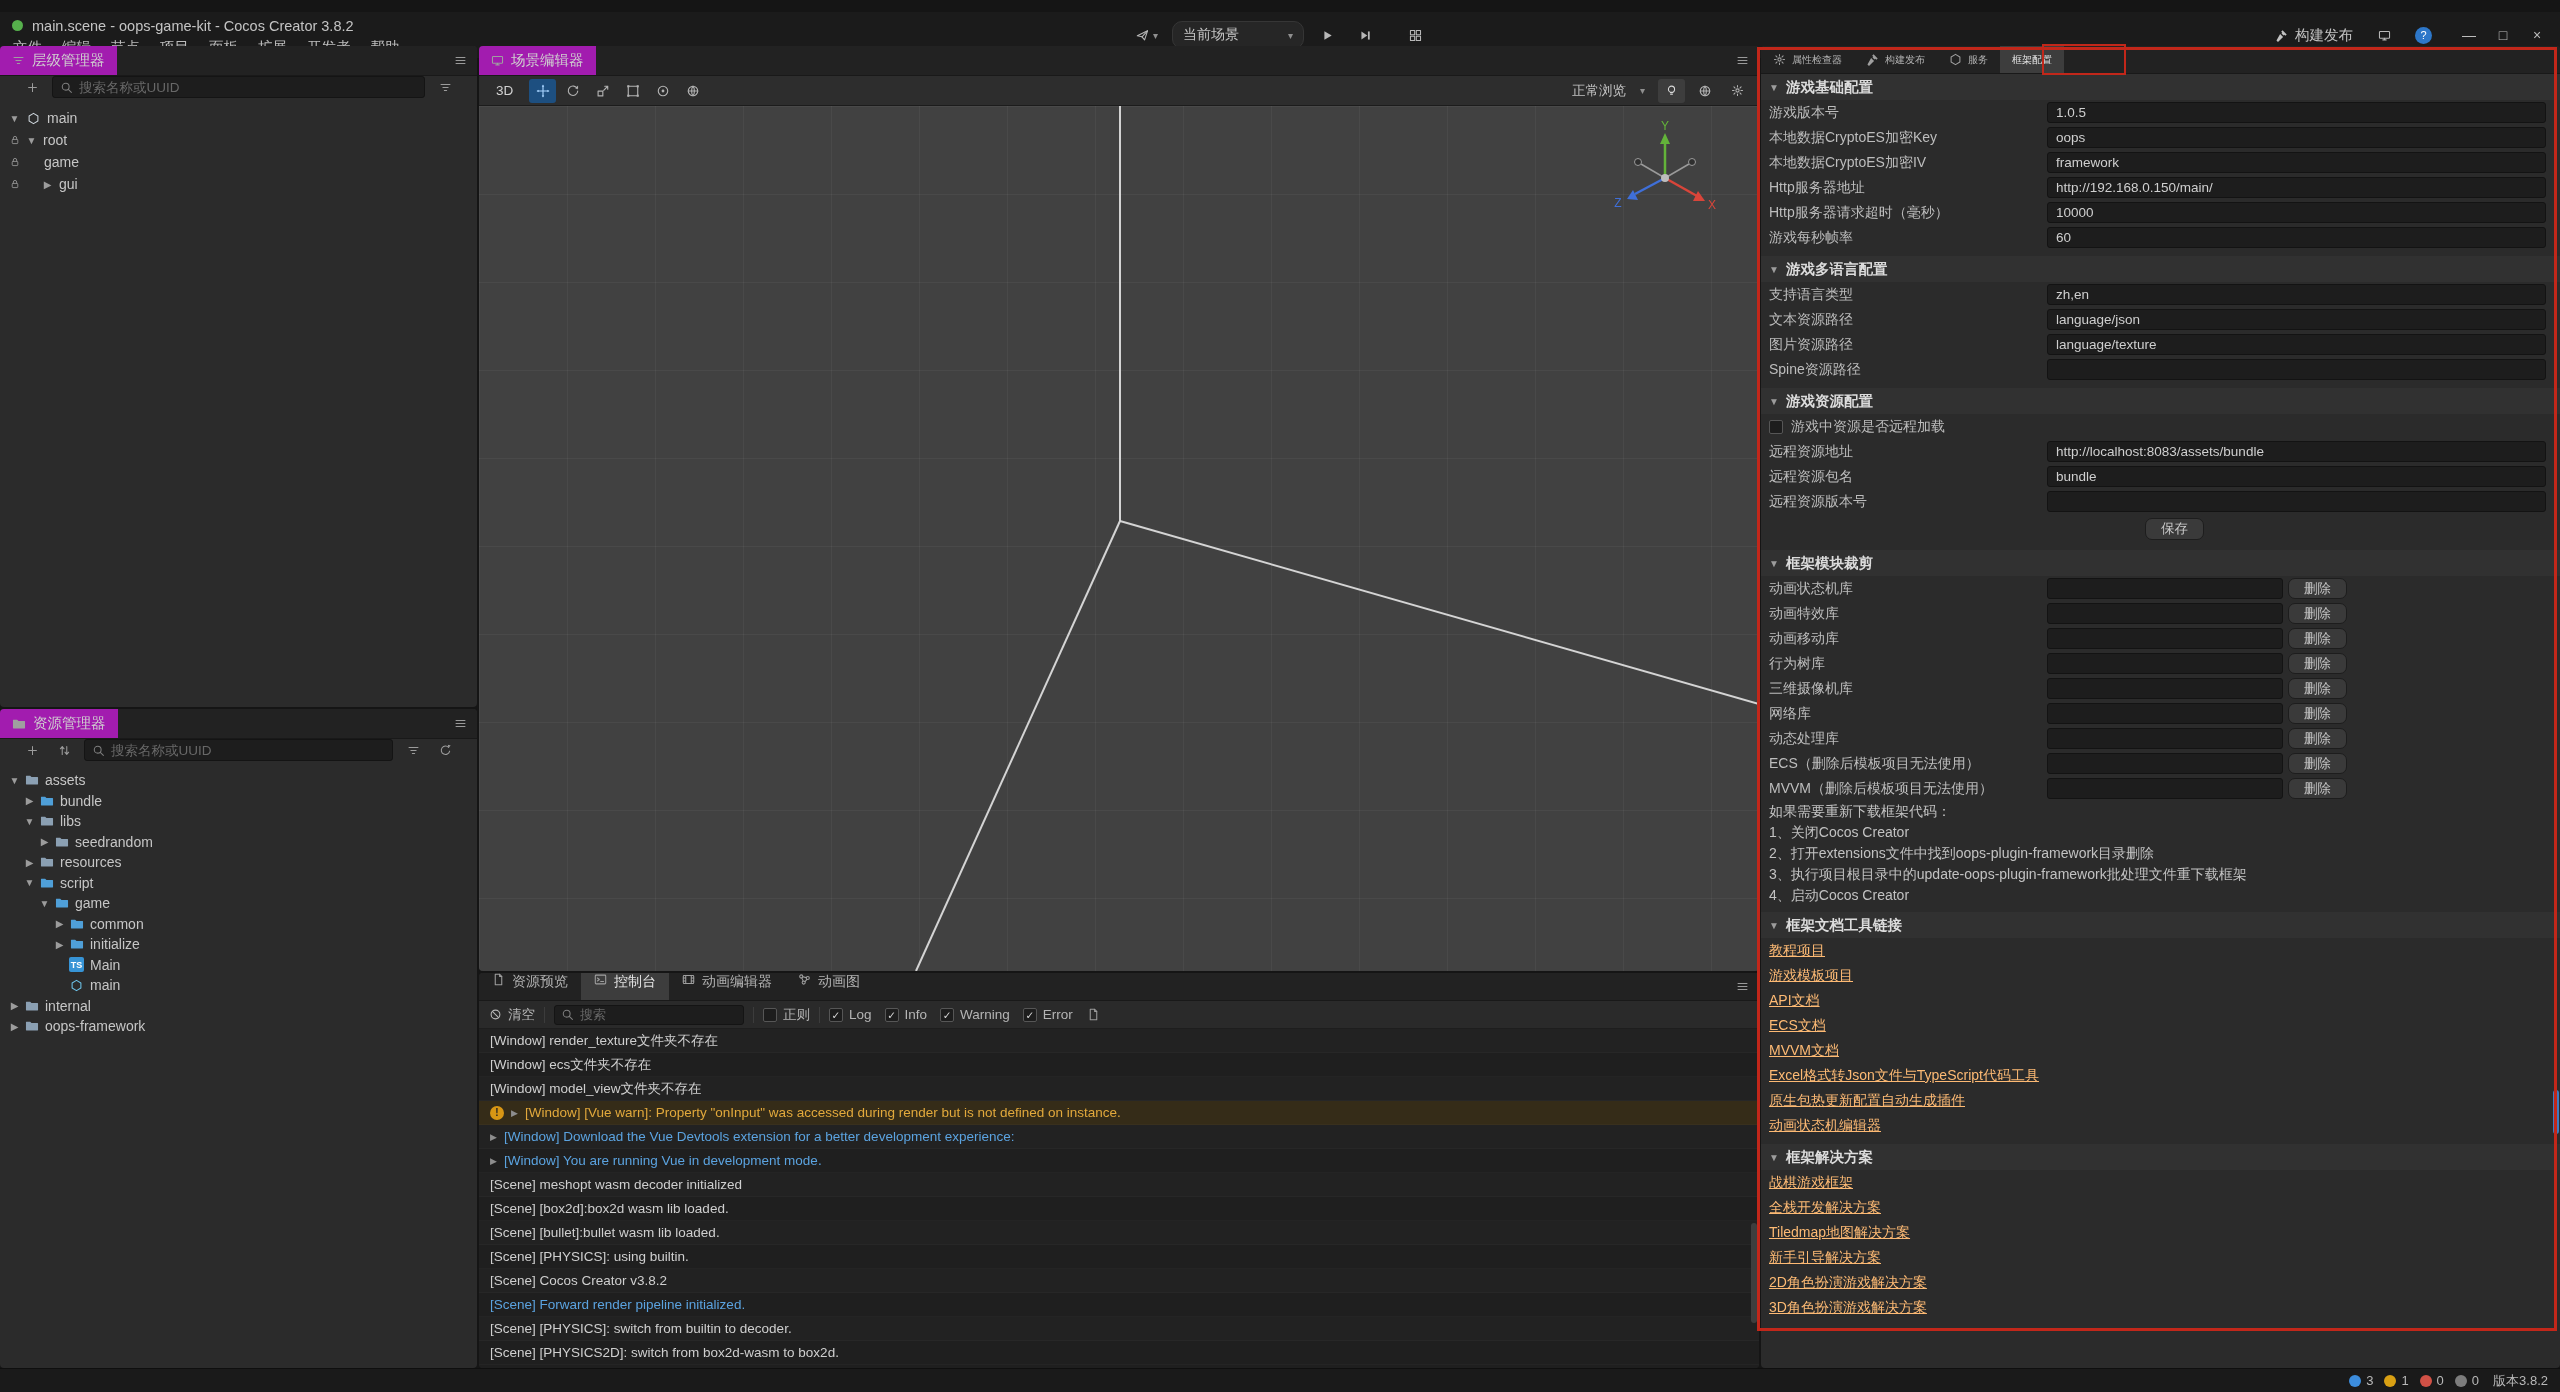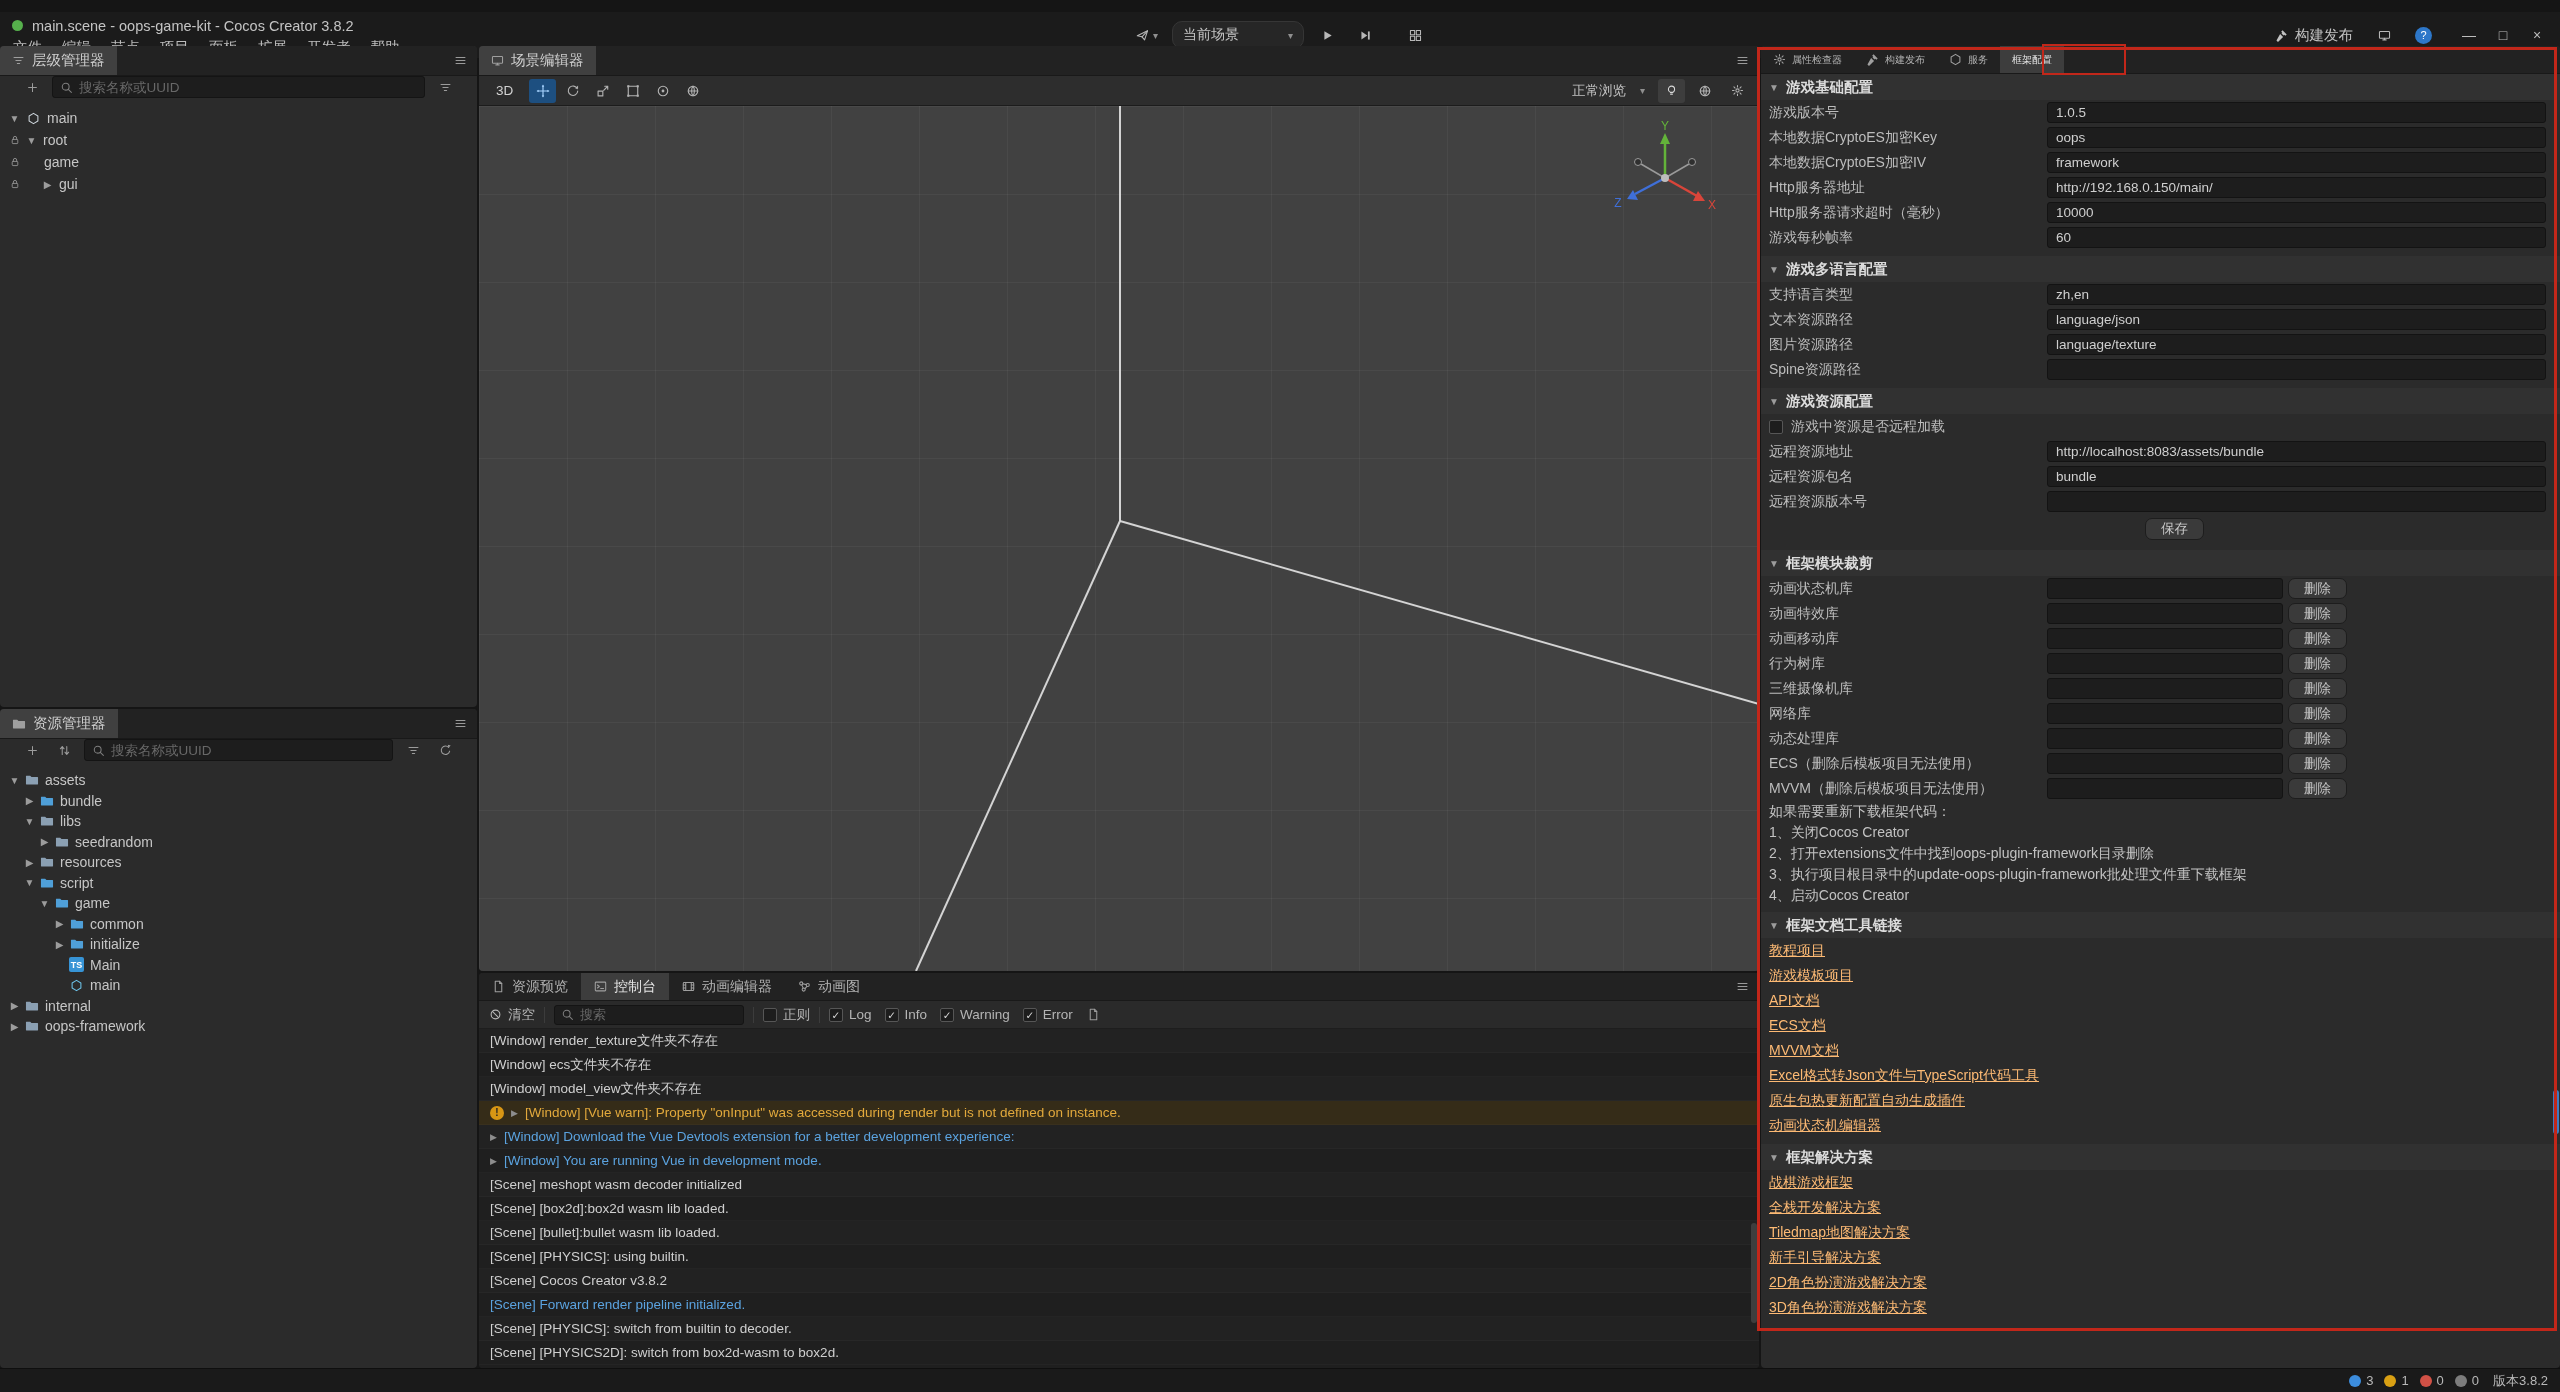--- a/index.html
+++ b/index.html
@@ -20,21 +20,21 @@
 .mini-chev{font-size:10px;color:#8f8f8f}
 .tc-gap{margin-left:12px}
 .tb-right{position:absolute;right:8px;top:0;height:46px;display:flex;align-items:center;gap:16px}
 .tb-build{display:flex;align-items:center;gap:7px;color:#c2c2c2;font-size:14.5px}
 .help-circle{width:17px;height:17px;border-radius:50%;background:#2d77c9;color:#fff;font-size:11px;display:flex;align-items:center;justify-content:center}
 .win-controls{display:flex;align-items:center;gap:4px;margin-left:6px}
 .win-btn{width:30px;height:28px;display:flex;align-items:center;justify-content:center;color:#bdbdbd;font-size:14px}
 
 .panel{position:absolute;background:#2b2b2b;display:flex;flex-direction:column;overflow:hidden;border-radius:4px}
 .panel-header{height:30px;background:#222;display:flex;align-items:stretch;border-bottom:1px solid #191919;flex:none}
-.panel-tab{display:flex;align-items:center;gap:7px;padding:8px 12px;background:#404040;color:#cfcfcf;font-size:14.5px}
+.panel-tab{display:flex;align-items:center;gap:7px;padding:8px 12px;background:#a21caf;color:#cfcfcf;font-size:14.5px}
 .ph-spacer{flex:1}
 .ph-menu{width:34px;display:flex;align-items:center;justify-content:center;color:#9a9a9a}
 .tab-ic{color:#9f9f9f;display:flex}
 
 .search-row{height:28px;display:flex;align-items:flex-start;gap:8px;padding:0 20px;flex:none}
 .tool-btn{width:24px;height:22px;display:flex;align-items:center;justify-content:center;color:#9c9c9c;border-radius:3px;flex:none}
 .search-box{flex:1;height:22px;background:#1d1d1d;border:1px solid #141414;border-radius:3px;display:flex;align-items:center;gap:6px;padding:0 7px;color:#7d7d7d}
 .search-box input{flex:1;min-width:0;background:transparent;border:none;outline:none;color:#bdbdbd;font-size:13.5px}
 .search-box input::placeholder{color:#686868}
 
@@ -57,21 +57,21 @@
 .stool{width:27px;height:24px;display:flex;align-items:center;justify-content:center;color:#b2b2b2;border-radius:3px}
 .stool.active{background:#1d4f80;color:#a8d4ff}
 .stool.lit{background:#3d3d3d;color:#d8d8d8}
 .st-right{margin-left:auto;display:flex;align-items:center;gap:9px}
 .view-select{display:flex;align-items:center;gap:14px;font-size:13.5px;color:#c2c2c2;padding:0 4px}
 .viewport{flex:1;position:relative;background-color:#414141;background-image:linear-gradient(rgba(255,255,255,.045) 1px,transparent 1px),linear-gradient(90deg,rgba(255,255,255,.045) 1px,transparent 1px);background-size:88px 88px}
 .axis-lines{position:absolute;left:0;top:0}
 .gizmo{position:absolute;right:34px;top:14px}
 
 .console-tabs{height:28px;background:#222;display:flex;align-items:stretch;border-bottom:1px solid #191919;flex:none}
-.ctab{display:flex;align-items:center;gap:7px;padding:0 13px;font-size:14px;color:#b2b2b2}
+.ctab{display:flex;gap:7px;padding:0 13px;font-size:14px;color:#b2b2b2}
 .ctab.active{background:#3d3d3d;color:#e2e2e2}
 .console-toolbar{height:28px;display:flex;align-items:center;gap:9px;padding:0 10px;background:#2a2a2a;border-bottom:1px solid #1e1e1e;font-size:13.5px;color:#b5b5b5;flex:none}
 .ct-item{display:flex;align-items:center;gap:6px}
 .sep{width:1px;height:16px;background:#3c3c3c}
 .ct-search{width:190px;height:20px;background:#1d1d1d;border:1px solid #141414;border-radius:3px;display:flex;align-items:center;gap:6px;padding:0 6px;color:#7d7d7d}
 .ct-search input{flex:1;min-width:0;background:transparent;border:none;outline:none;color:#bdbdbd;font-size:13px}
 .ct-search input::placeholder{color:#686868}
 .check{width:14px;height:14px;border:1px solid #565656;border-radius:2px;background:#1d1d1d;color:#d8d8d8;font-size:10.5px;display:flex;align-items:center;justify-content:center;flex:none}
 .log-area{flex:1;background:#1f1f1f;overflow:hidden}
 .log-row{height:24px;display:flex;align-items:center;gap:7px;padding:0 11px;font-size:13.5px;color:#cfcfcf;border-bottom:1px solid rgba(255,255,255,.022)}

